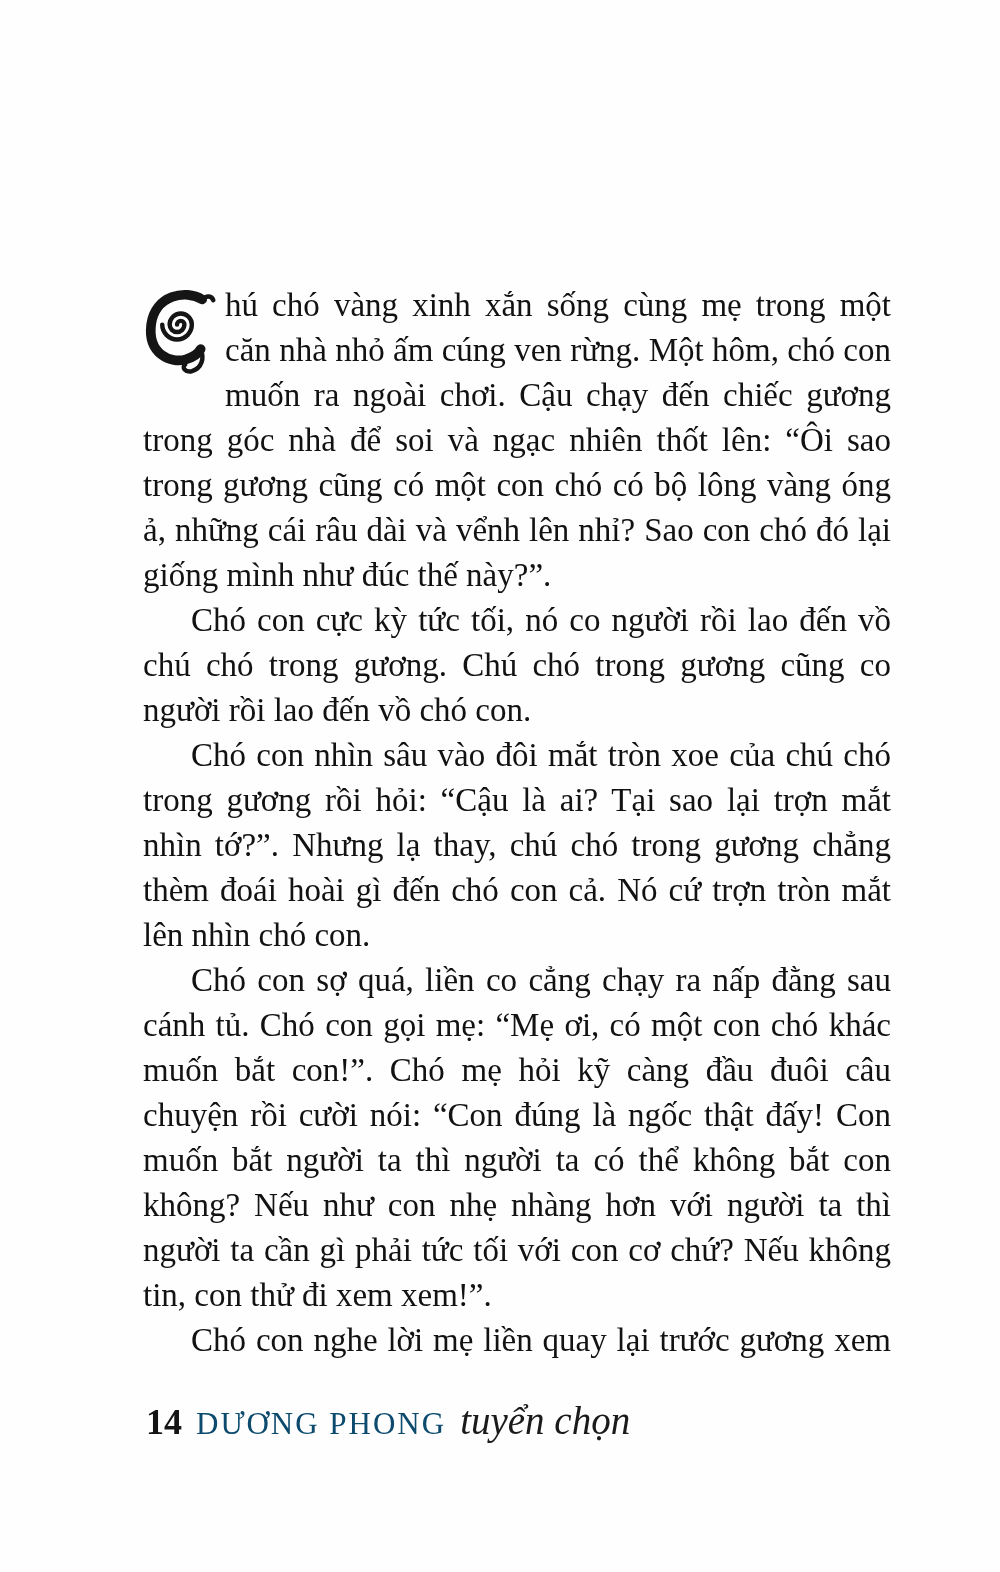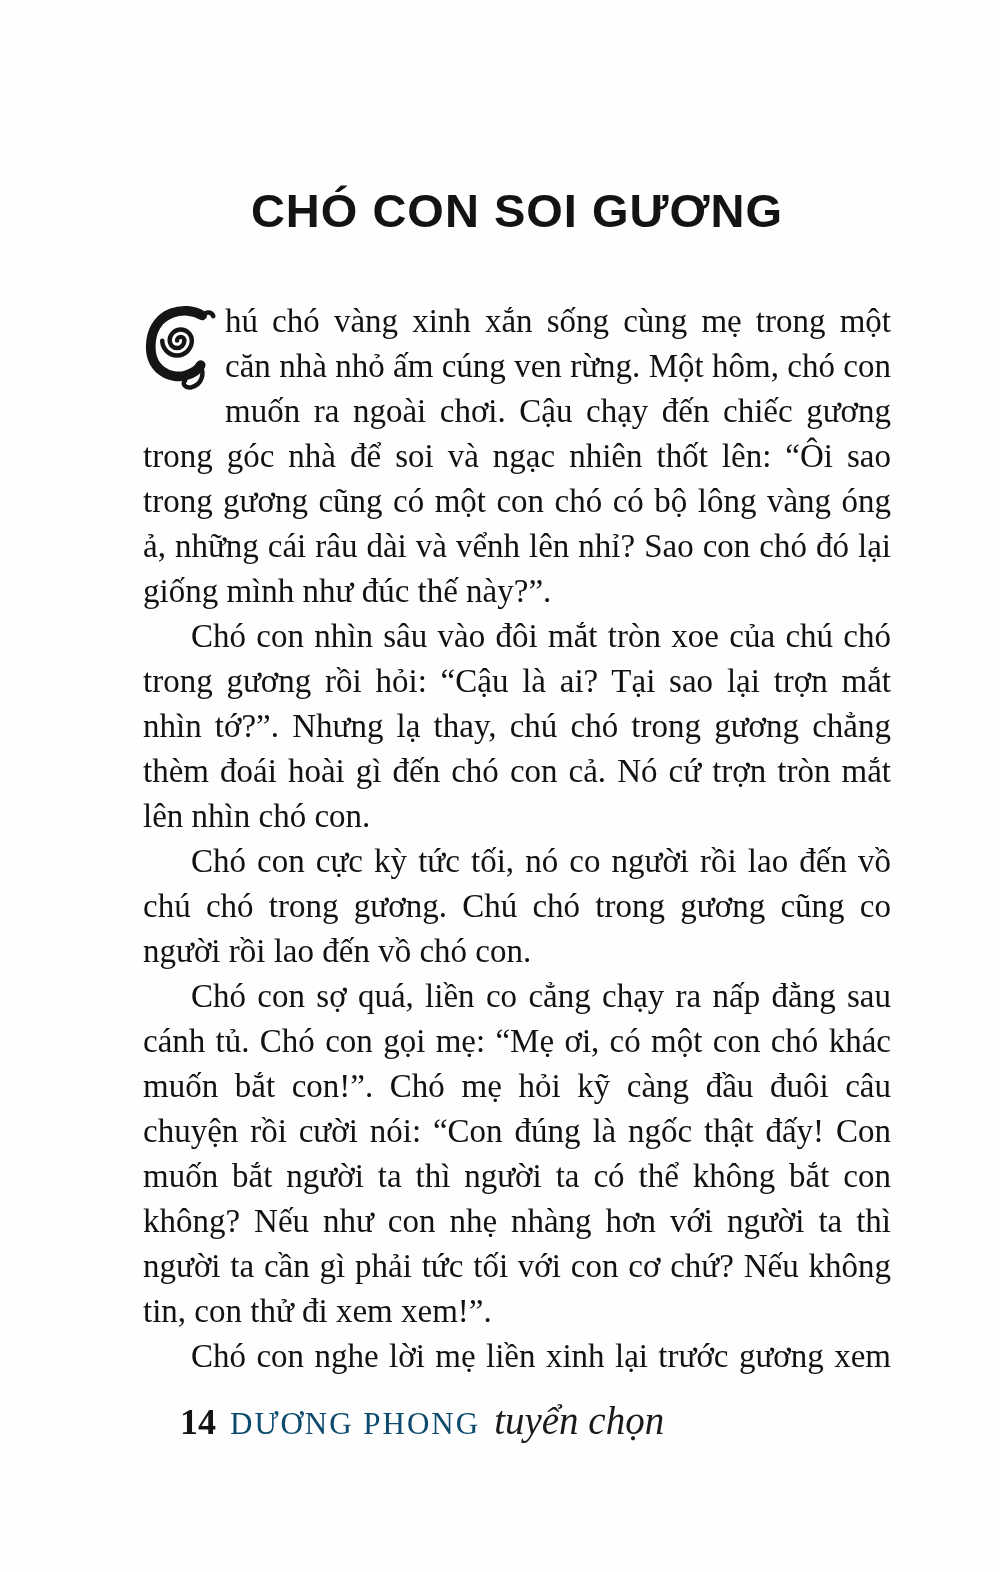--- a/index.html
+++ b/index.html
@@ -45,21 +45,20 @@
     line-height: 45px;
     text-align: justify;
     color: #121212;
   }
   .story p {
     margin: 0;
     text-indent: 48px;
   }
   .story p.first-para {
     text-indent: 0;
-    margin-top: 16px;
   }
   .story p.force-justify {
     text-align-last: justify;
   }
   .dropcap {
     float: left;
     width: 74px;
     height: 92px;
     margin: 3px 8px 0 0;
   }
@@ -75,71 +74,69 @@
     width: 748px;
     display: flex;
     align-items: baseline;
     gap: 14px;
     white-space: nowrap;
   }
   .footer-page-number {
     font-weight: 700;
     font-size: 36px;
     color: #141414;
-    margin-left: 34px;
   }
   .footer-editor {
     font-size: 31px;
     letter-spacing: 2px;
     color: #0c4a6e;
   }
   .footer-role {
     font-style: italic;
     font-size: 39px;
     color: #1a1a1a;
   }
 </style>
 </head>
 <body>
 
 <div class="page">
 
-  <h1 class="page-title">CHÓ CON SOI GƯƠNG</h1>
 
   <div class="story">
 
     <p class="first-para">
       <span class="dropcap" aria-hidden="true">
         <svg viewBox="0 0 100 120" xmlns="http://www.w3.org/2000/svg">
 
           <path d="M80,16 C58,2 16,10 11,50 C6,90 38,103 58,97 C68,94 75,89 78,83" fill="none" stroke="#151515" stroke-width="13" stroke-linecap="round"></path>
 
           <path d="M80,16 C86,10 93,11 95,17" fill="none" stroke="#151515" stroke-width="6" stroke-linecap="round"></path>
 
           <path d="M78,83 C83,95 80,109 66,113 C57,115 52,108 57,104" fill="none" stroke="#151515" stroke-width="6" stroke-linecap="round"></path>
 
           <path d="M46,50 a5,5 0 1,1 10,0 a10,10 0 1,1 -20,0 a15,15 0 1,1 30,0 a20,20 0 1,1 -40,0" fill="none" stroke="#151515" stroke-width="6" stroke-linecap="round"></path>
         </svg>
       </span><span>hú chó vàng xinh xắn sống cùng mẹ trong một căn nhà nhỏ ấm cúng ven rừng. Một hôm, chó con muốn ra ngoài chơi. Cậu chạy đến chiếc gương trong góc nhà để soi và ngạc nhiên thốt lên: “Ôi sao trong gương cũng có một con chó có bộ lông vàng óng ả, những cái râu dài và vểnh lên nhỉ? Sao con chó đó lại giống mình như đúc thế này?”.</span>
     </p>
 
     <p>
-      <span>Chó con nhìn sâu vào đôi mắt tròn xoe của chú chó trong gương rồi hỏi: “Cậu là ai? Tại sao lại trợn mắt nhìn tớ?”. Nhưng lạ thay, chú chó trong gương chẳng thèm đoái hoài gì đến chó con cả. Nó cứ trợn tròn mắt lên nhìn chó con.</span>
+      <span>Chó con cực kỳ tức tối, nó co người rồi lao đến vồ chú chó trong gương. Chú chó trong gương cũng co người rồi lao đến vồ chó con.</span>
     </p>
 
     <p>
-      <span>Chó con cực kỳ tức tối, nó co người rồi lao đến vồ chú chó trong gương. Chú chó trong gương cũng co người rồi lao đến vồ chó con.</span>
+      <span>Chó con nhìn sâu vào đôi mắt tròn xoe của chú chó trong gương rồi hỏi: “Cậu là ai? Tại sao lại trợn mắt nhìn tớ?”. Nhưng lạ thay, chú chó trong gương chẳng thèm đoái hoài gì đến chó con cả. Nó cứ trợn tròn mắt lên nhìn chó con.</span>
     </p>
 
     <p>
       <span>Chó con sợ quá, liền co cẳng chạy ra nấp đằng sau cánh tủ. Chó con gọi mẹ: “Mẹ ơi, có một con chó khác muốn bắt con!”. Chó mẹ hỏi kỹ càng đầu đuôi câu chuyện rồi cười nói: “Con đúng là ngốc thật đấy! Con muốn bắt người ta thì người ta có thể không bắt con không? Nếu như con nhẹ nhàng hơn với người ta thì người ta cần gì phải tức tối với con cơ chứ? Nếu không tin, con thử đi xem xem!”.</span>
     </p>
 
     <p class="force-justify">
-      <span>Chó con nghe lời mẹ liền xinh lại trước gương xem</span>
+      <span>Chó con nghe lời mẹ liền quay lại trước gương xem</span>
     </p>
 
   </div>
 
   <div class="page-footer">
     <span class="footer-page-number">14</span>
     <span class="footer-editor">DƯƠNG PHONG</span>
     <span class="footer-role">tuyển chọn</span>
   </div>
 

